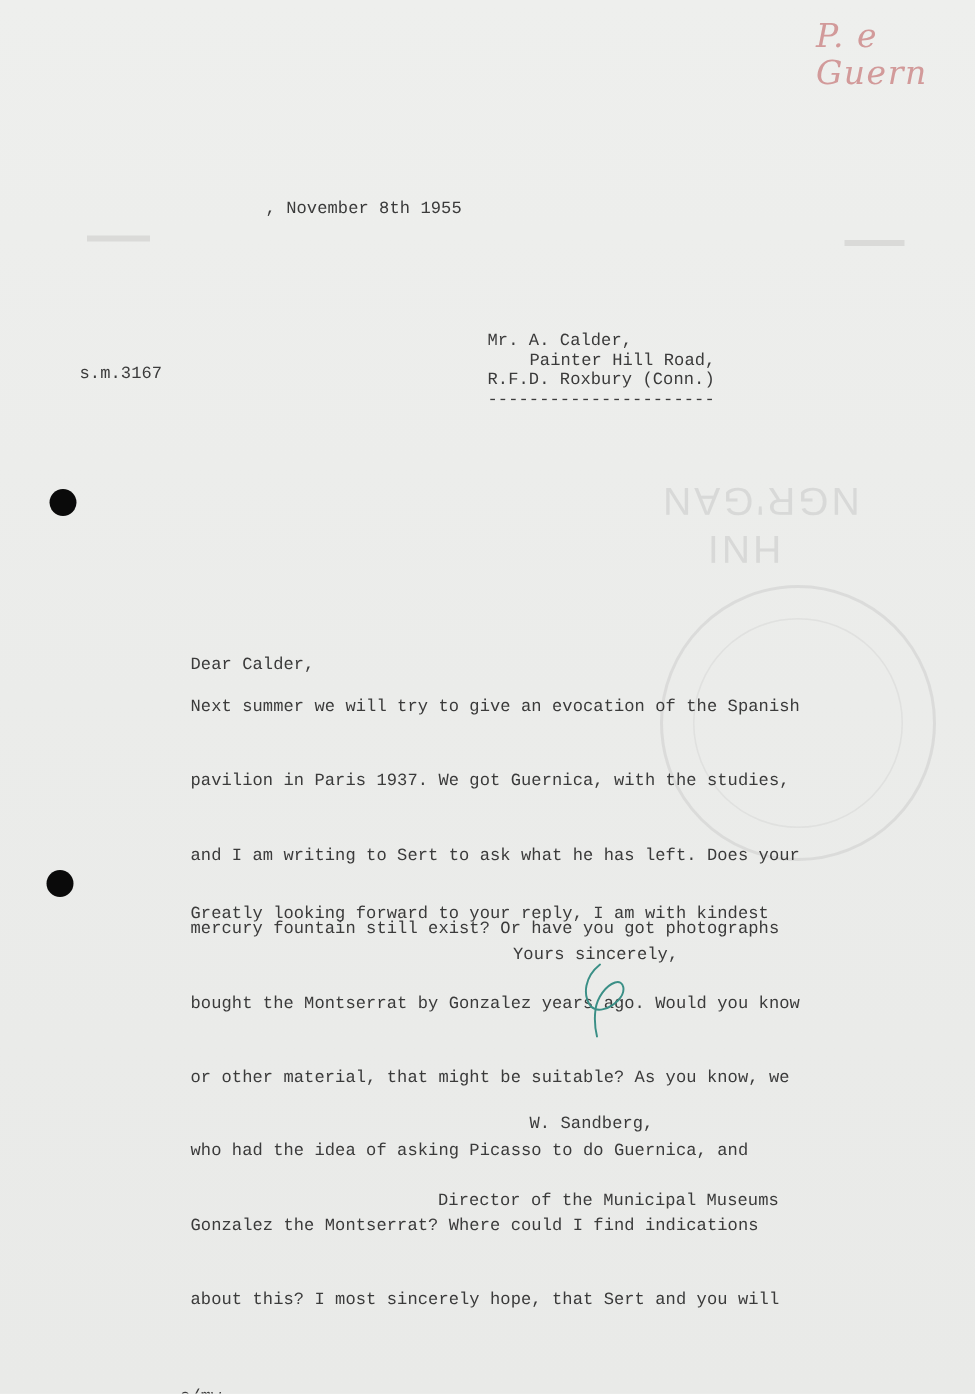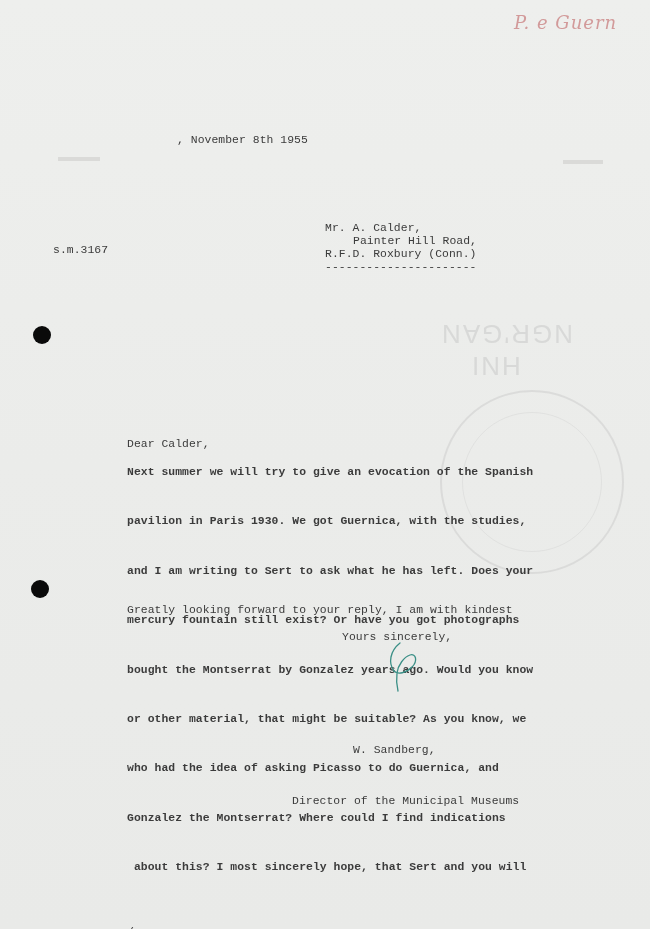--- a/index.html
+++ b/index.html
@@ -24,25 +24,25 @@
       position: absolute;
       font-size: 11.4px;
       line-height: 13.4px;
       white-space: pre;
       letter-spacing: 0.05px;
       color: #3b3b3b;
       margin-top: 36px;
     }
     .handnote {
       position: absolute;
-      left: 514px;
+      left: 544px;
       top: 12px;
       font-family: "DejaVu Serif", serif;
       font-style: italic;
-      font-size: 18px;
+      font-size: 22px;
       color: #d29a9a;
       letter-spacing: 1px;
     }
     .hole {
       position: absolute;
       width: 18px;
       height: 18px;
       border-radius: 50%;
       background: #0a0a0a;
     }
@@ -107,30 +107,30 @@
 
   <div>
     <div class="typed" style="left:325px; top:186px;text-align:right;">Mr. A. Calder,</div>
     <div class="typed" style="left:325px; top:199px;padding-left:28px;">Painter Hill Road,</div>
     <div class="typed" style="left:325px; top:212px;">R.F.D. Roxbury (Conn.)</div>
     <div class="typed" style="left:325px; top:225px;">----------------------</div>
   </div>
 
   <div class="typed" style="left:127px; top:402px;">Dear Calder,</div>
 
-  <div style="position:absolute; left:127px; top:430px;font-weight:bold;">
+  <div style="position:absolute; left:127px; top:430px;">
     <div class="typed" style="position:relative;">Next summer we will try to give an evocation of the Spanish</div>
-    <div class="typed" style="position:relative;">pavilion in Paris 1930. We got Guernica, with the studies,</div>
+    <div class="typed" style="position:relative;">pavilion in Paris 1937. We got Guernica, with the studies,</div>
     <div class="typed" style="position:relative;">and I am writing to Sert to ask what he has left. Does your</div>
     <div class="typed" style="position:relative;">mercury fountain still exist? Or have you got photographs</div>
     <div class="typed" style="position:relative;">bought the Montserrat by Gonzalez years ago. Would you know</div>
     <div class="typed" style="position:relative;">or other material, that might be suitable? As you know, we</div>
     <div class="typed" style="position:relative;">who had the idea of asking Picasso to do Guernica, and</div>
     <div class="typed" style="position:relative;">Gonzalez the Montserrat? Where could I find indications</div>
-    <div class="typed" style="position:relative;text-align:center;">about this? I most sincerely hope, that Sert and you will</div>
+    <div class="typed" style="position:relative;">about this? I most sincerely hope, that Sert and you will</div>
   </div>
 
   <div style="position:absolute; left:127px; top:568px;">
     <div class="typed" style="position:relative;">Greatly looking forward to your reply, I am with kindest</div>
   </div>
 
   <div class="typed" style="left:342px; top:595px;">Yours sincerely,</div>
 
   <svg class="signature" viewBox="0 0 40 52">
     <path d="M14 2 C 4 10, 2 22, 8 30 C 12 34, 20 32, 26 26 C 32 20, 30 12, 24 14 C 18 16, 12 24, 11 32 C 10 40, 11 46, 12 50" fill="none" stroke="#3a8f86" stroke-width="1.3" stroke-linecap="round"></path>

